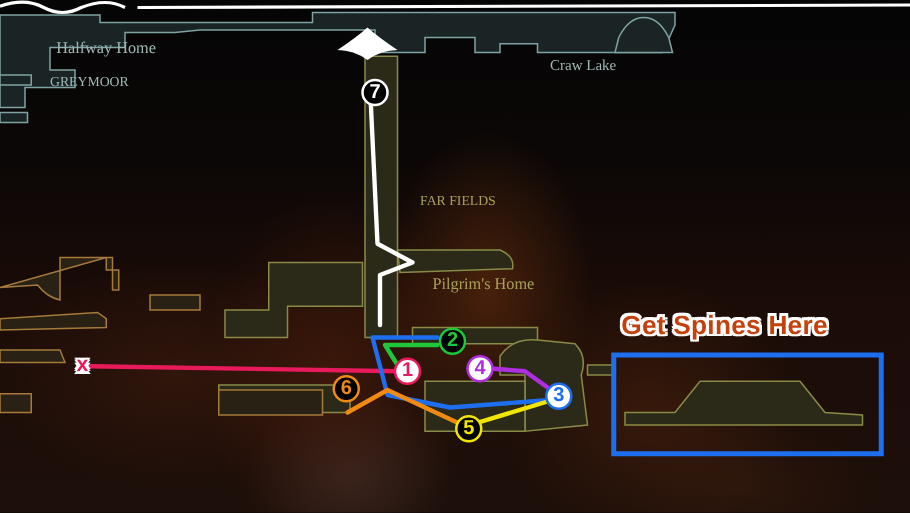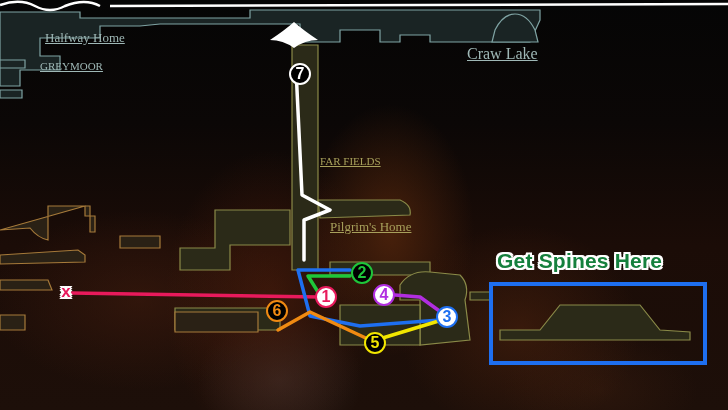--- a/index.html
+++ b/index.html
@@ -16,28 +16,27 @@
         radial-gradient(ellipse 160px 140px at 520px 330px, rgba(90,40,15,0.45), transparent 75%),
         radial-gradient(ellipse 200px 120px at 140px 300px, rgba(70,30,15,0.5), transparent 75%),
         radial-gradient(ellipse 110px 90px at 280px 380px, rgba(90,80,80,0.35), transparent 75%),
         radial-gradient(ellipse 130px 80px at 600px 390px, rgba(60,30,15,0.45), transparent 75%),
         linear-gradient(180deg, #050505 0%, #0b0706 30%, #1b0c07 60%, #1d0f09 100%);
     }
     svg.map { position: absolute; left: 0; top: 0; }
     .label {
       position: absolute; white-space: nowrap;
       font-family: "Liberation Serif", serif;
-      text-decoration: underline;
     }
     .label.teal { color: #9fb8b6; }
-    .label.olive { color: #a7a05b; }
+    .label.olive { color: #a7a05b; padding-left: 16px; }
     .callout {
       position: absolute; left: 497px; top: 249px;
       font-family: "Liberation Sans", sans-serif; font-weight: bold;
-      font-size: 21px; color: #15803d;
+      font-size: 21px; color: #c2410c;
       text-shadow: -2px -2px 0 #fff, 2px -2px 0 #fff, -2px 2px 0 #fff, 2px 2px 0 #fff,
                    0 -2px 0 #fff, 0 2px 0 #fff, -2px 0 0 #fff, 2px 0 0 #fff;
       letter-spacing: 0.2px;
     }
     .spine-box {
       position: absolute; left: 489px; top: 282px; width: 210px; height: 75px;
       border: 4px solid #1e6ff0; box-sizing: content-box;
     }
     .marker {
       position: absolute; width: 22px; height: 22px; border-radius: 50%;
@@ -103,21 +102,21 @@
     <path d="M395 295 L420 297 L445 315" stroke="#b12ee0"></path>
     <path d="M376 340 L442 320" stroke="#f2e600"></path>
     <path d="M278 330 L310 312 L370 340" stroke="#f08a12"></path>
   </g>
 
   <path d="M270 40 Q285 30 294 22 Q303 30 318 40 Q305 40 294 48 Q283 40 270 40 Z" fill="#ffffff"></path>
 </svg>
 
 <div class="label teal" style="left:45px;top:30px;font-size:13px;">Halfway Home</div>
 <div class="label teal" style="left:40px;top:60px;font-size:11px;">GREYMOOR</div>
-<div class="label teal" style="left:467px;top:45px;font-size:16px;">Craw Lake</div>
+<div class="label teal" style="left:440px;top:45px;font-size:12px;">Craw Lake</div>
 <div class="label olive" style="left:320px;top:155px;font-size:11px;">FAR FIELDS</div>
 <div class="label olive" style="left:330px;top:219px;font-size:13px;">Pilgrim's Home</div>
 
 <div class="callout">Get Spines Here</div>
 <div class="spine-box"></div>
 
 <div class="x-mark">x</div>
 
 <div class="marker white-bg" style="left:326px;top:297px;color:#e81a5c;border:2px solid #e81a5c;">1</div>
 <div class="marker black-bg" style="left:362px;top:273px;color:#1fc63a;border:2px solid #1fc63a;">2</div>

